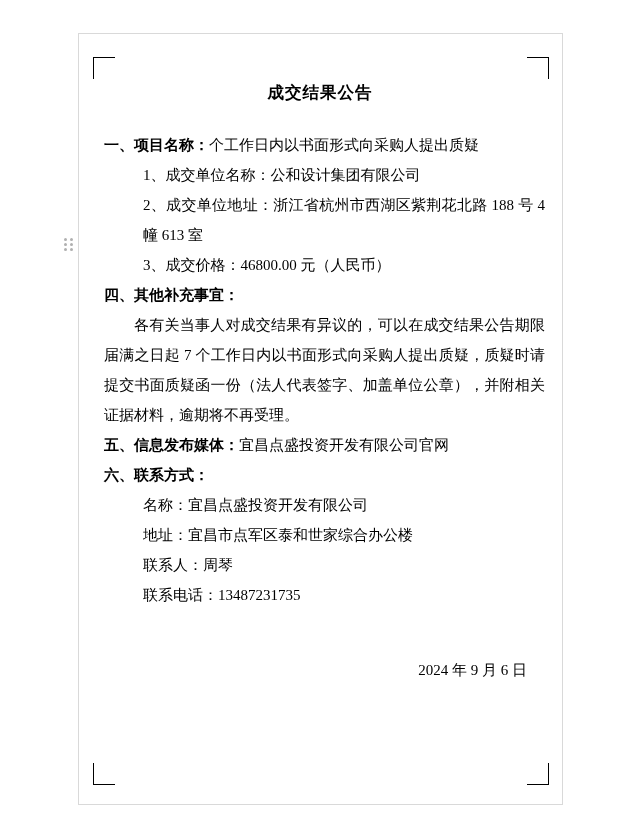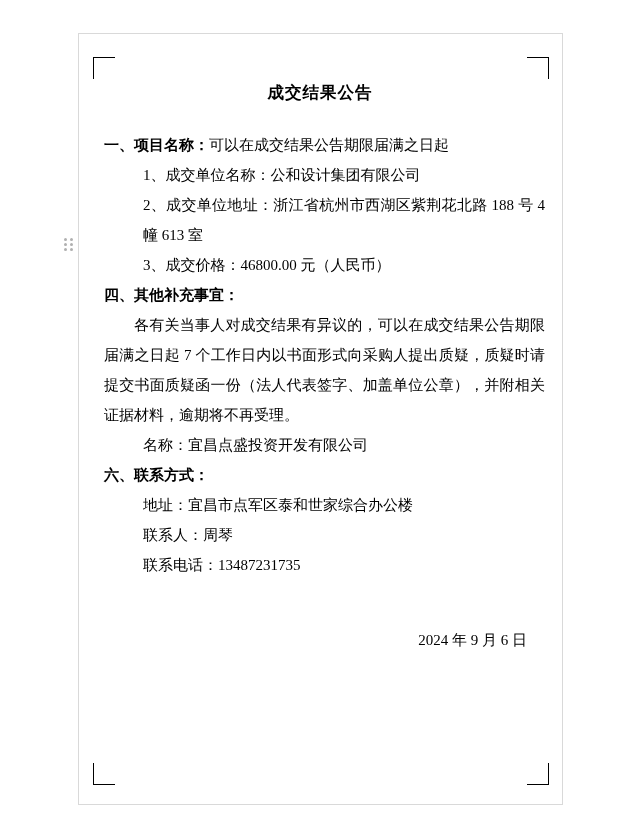--- a/index.html
+++ b/index.html
@@ -138,38 +138,41 @@
       <span></span>
       <span></span>
       <span></span>
   </div>
 
   <div class="content">
 
     <div class="doc-title">成交结果公告</div>
 
     <div class="line lvl1">
-      <span class="lbl">一、项目名称：</span><span>可以在成交结果公告期限届满之日起</span>
+      <span class="lbl">一、项目名称：</span><span>个工作日内以书面形式向采购人提出质疑</span>
     </div>
 
     <div class="line lvl2">1、成交单位名称：公和设计集团有限公司</div>
     <div class="line lvl2">2、成交单位地址：浙江省杭州市西湖区紫荆花北路 188 号 4 幢 613 室</div>
     <div class="line lvl2">3、成交价格：46800.00 元（人民币）</div>
 
 
     <div class="line lvl1">
       <span class="lbl">四、其他补充事宜：</span>
     </div>
     <div class="para">各有关当事人对成交结果有异议的，可以在成交结果公告期限届满之日起 7 个工作日内以书面形式向采购人提出质疑，质疑时请提交书面质疑函一份（法人代表签字、加盖单位公章），并附相关证据材料，逾期将不再受理。</div>
 
+    <div class="line lvl1">
+      <span class="lbl">五、信息发布媒体：</span><span>宜昌点盛投资开发有限公司官网</span>
+    </div>
 
-    <div class="line contact-item">名称：宜昌点盛投资开发有限公司</div>
     <div class="line lvl1">
       <span class="lbl">六、联系方式：</span>
     </div>
+    <div class="line contact-item">名称：宜昌点盛投资开发有限公司</div>
     <div class="line contact-item">地址：宜昌市点军区泰和世家综合办公楼</div>
     <div class="line contact-item">联系人：周琴</div>
     <div class="line contact-item">联系电话：13487231735</div>
 
     <div class="date">2024 年 9 月 6 日</div>
 
   </div>
 </div>
 
 </body></html>

